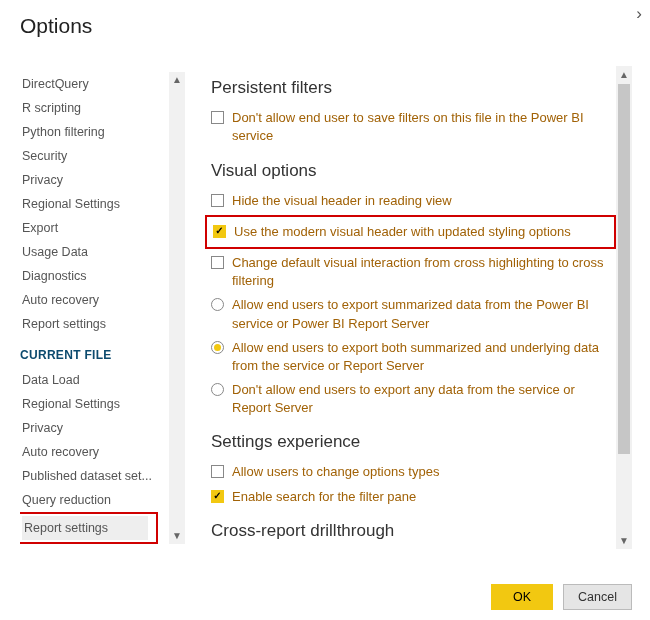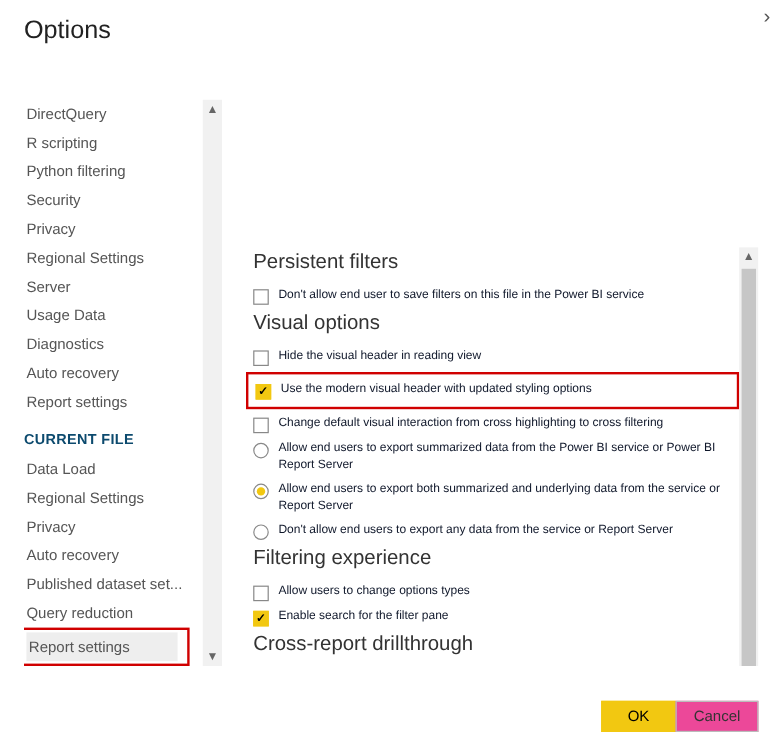--- a/index.html
+++ b/index.html
@@ -20,21 +20,21 @@
     position: relative;
   }
   .title {
     font-size: 21px;
     font-weight: 400;
     color: #222;
     margin-bottom: 22px;
   }
   .layout {
     display: flex;
-    align-items: flex-end;
+    align-items: center;
     height: 495px;
   }
   
   .sidebar {
     width: 165px;
     position: relative;
     overflow: hidden;
     padding-right: 12px;
   }
   .sidebar-inner { padding-right: 4px; }
@@ -94,35 +94,35 @@
     top: 18px;
     width: 12px;
     height: 370px;
     background: #c6c6c6;
     border-radius: 0;
   }
   .group-title {
     font-size: 17px;
     color: #333;
     font-weight: 400;
-    margin-top: 2px;
+    margin-top: 12px;
     margin-bottom: 8px;
   }
   .group-title.mt { }
   .opt {
     display: flex;
     align-items: flex-start;
     gap: 8px;
     padding: 3px 0;
     line-height: 1.4;
   }
   .opt-label {
     flex: 1;
-    font-size: 10px;
-    color: #0f172a;
+    font-size: 13px;
+    color: #a16207;
   }
   .checkbox, .radio {
     width: 13px;
     height: 13px;
     border: 1px solid #888;
     margin-top: 2px;
     flex-shrink: 0;
     display: inline-flex;
     align-items: center;
     justify-content: center;
@@ -154,29 +154,30 @@
     border: 2px solid #d00000;
     padding: 3px 6px;
     margin: 2px -6px;
   }
   
   .footer {
     position: absolute;
     bottom: 10px;
     right: 18px;
     display: flex;
+    gap: 10px;
   }
   .btn {
     min-width: 62px;
     padding: 5px 14px;
     font-size: 12.5px;
     text-align: center;
     cursor: pointer;
     border: 1px solid #bbb;
-    background: #ec4899;
+    background: #e5e5e5;
     color: #333;
   }
   .btn.primary {
     background: #f2c811;
     border-color: #f2c811;
     color: #000;
   }
   .close-chevron {
     position: absolute;
     top: 4px;
@@ -196,21 +197,21 @@
   <div class="layout">
 
     <div class="sidebar">
       <div class="sidebar-inner">
         <div class="sidebar-item">DirectQuery</div>
         <div class="sidebar-item">R scripting</div>
         <div class="sidebar-item">Python filtering</div>
         <div class="sidebar-item">Security</div>
         <div class="sidebar-item">Privacy</div>
         <div class="sidebar-item">Regional Settings</div>
-        <div class="sidebar-item">Server</div>
+        <div class="sidebar-item">Export</div>
         <div class="sidebar-item">Usage Data</div>
         <div class="sidebar-item">Diagnostics</div>
         <div class="sidebar-item">Auto recovery</div>
         <div class="sidebar-item">Report settings</div>
 
         <div class="section-header">CURRENT FILE</div>
 
         <div class="sidebar-item">Data Load</div>
         <div class="sidebar-item">Regional Settings</div>
         <div class="sidebar-item">Privacy</div>
@@ -257,21 +258,21 @@
       </div>
       <div class="opt">
         <span class="radio checked"></span>
         <span class="opt-label">Allow end users to export both summarized and underlying data from the service or Report Server</span>
       </div>
       <div class="opt">
         <span class="radio"></span>
         <span class="opt-label">Don't allow end users to export any data from the service or Report Server</span>
       </div>
 
-      <div class="group-title mt">Filtering experience</div>
+      <div class="group-title mt">Settings experience</div>
       <div class="opt">
         <span class="checkbox"></span>
         <span class="opt-label">Allow users to change options types</span>
       </div>
       <div class="opt">
         <span class="checkbox checked">✓</span>
         <span class="opt-label">Enable search for the filter pane</span>
       </div>
 
       <div class="group-title mt">Cross-report drillthrough</div>

